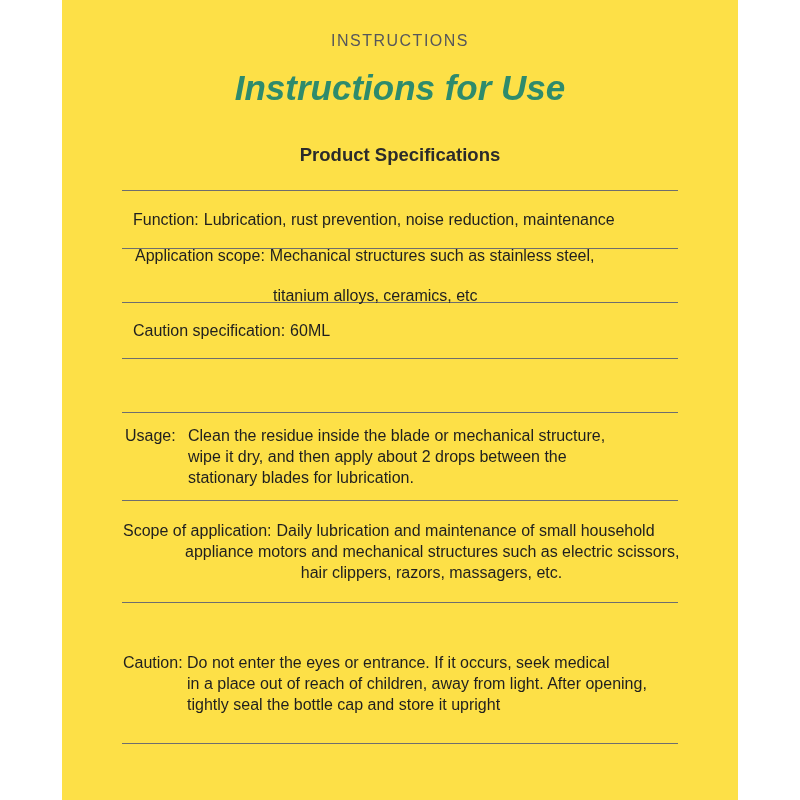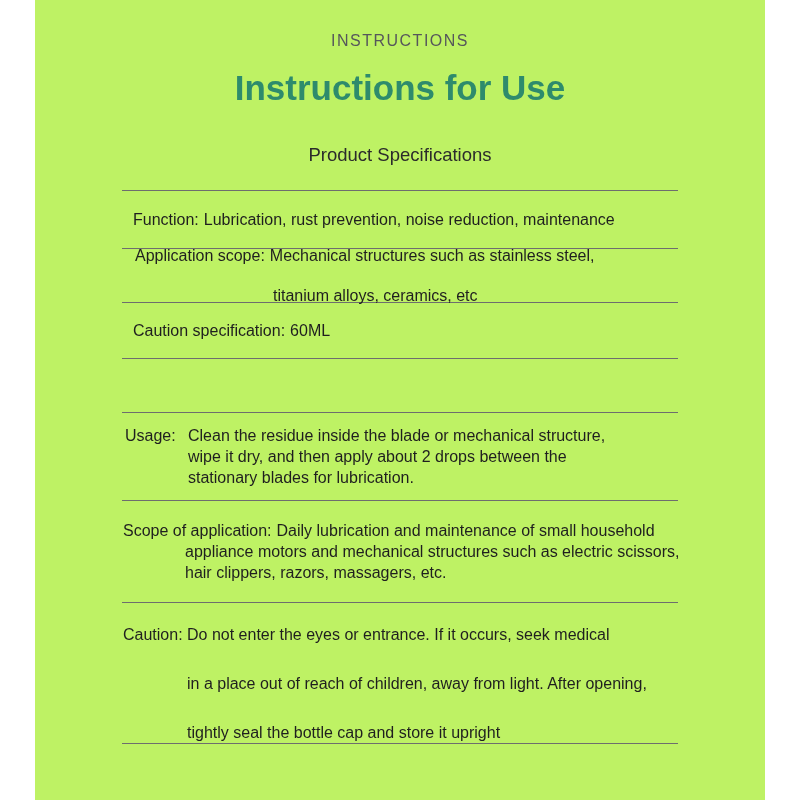--- a/index.html
+++ b/index.html
@@ -1,68 +1,70 @@
 <!DOCTYPE html>
 <html><head>
 <meta charset="utf-8">
 <style>
   html, body { margin: 0; padding: 0; background: #ffffff; }
   .page {
     position: relative;
-    width: 730px;
+    width: 676px;
     height: 800px;
     margin: 0 auto;
-    background: #bef264;
+    background: #fde047;
     font-family: "Liberation Sans", sans-serif;
     color: #1f1f1f;
     overflow: hidden;
   }
   .eyebrow {
     padding-top: 31px;
     text-align: center;
     font-size: 16px;
     line-height: 20px;
     letter-spacing: 1.5px;
     color: #56575b;
   }
   .title {
     margin: 15px 0 0 0;
     text-align: center;
     font-size: 35px;
     line-height: 44px;
     font-weight: bold;
     color: #2e8b6c;
+    font-style: italic;
   }
   .subtitle {
     margin-top: 33px;
     text-align: center;
     font-size: 18.5px;
     line-height: 24px;
     color: #2b2b2b;
+    font-weight: bold;
   }
   .spec-table {
     width: 556px;
     margin: 23px auto 0 auto;
     border-bottom: 1.5px solid #6e6e6e;
     font-size: 16px;
   }
   .row {
     box-sizing: border-box;
     border-top: 1.5px solid #6e6e6e;
     display: flex;
     flex-direction: column;
     justify-content: center;
   }
   .r1 { height: 58px; }
   .r2 { height: 54px; gap: 19px; }
   .r3 { height: 56px; }
   .r4 { height: 54px; }
   .r5 { height: 88px; }
-  .r6 { height: 102px; }
-  .r7 { height: 141px; justify-content: space-between; padding-top: 21px; }
+  .r6 { height: 102px; text-align: center; }
+  .r7 { height: 141px; justify-content: center; padding-top: 21px; }
   .line {
     line-height: 21px;
     white-space: nowrap;
     color: #1f1f1f;
   }
   .inline { display: flex; }
   .gap { column-gap: 5px; }
   .lbl { flex: none; }
   .w63 { width: 63px; }
   .w64 { width: 64px; }

